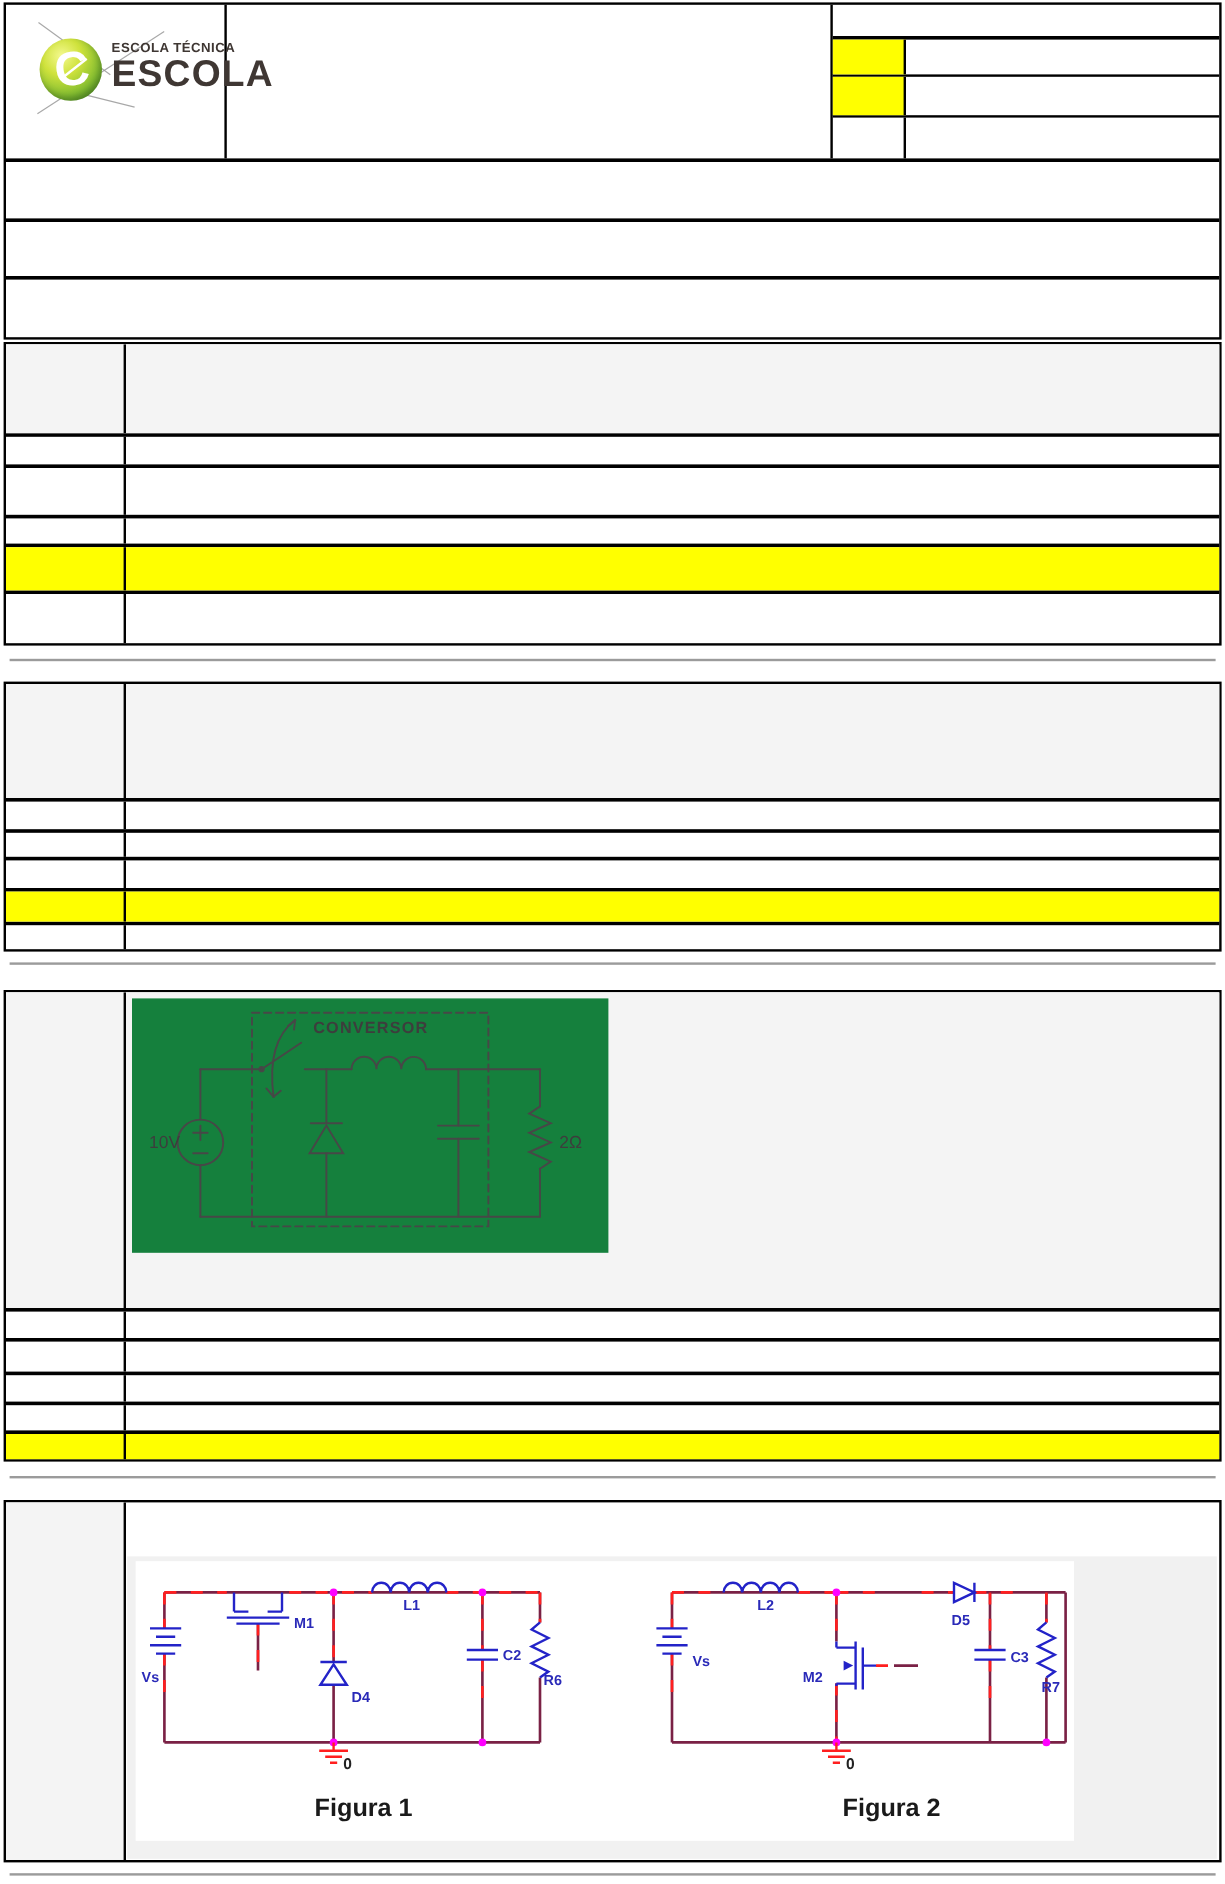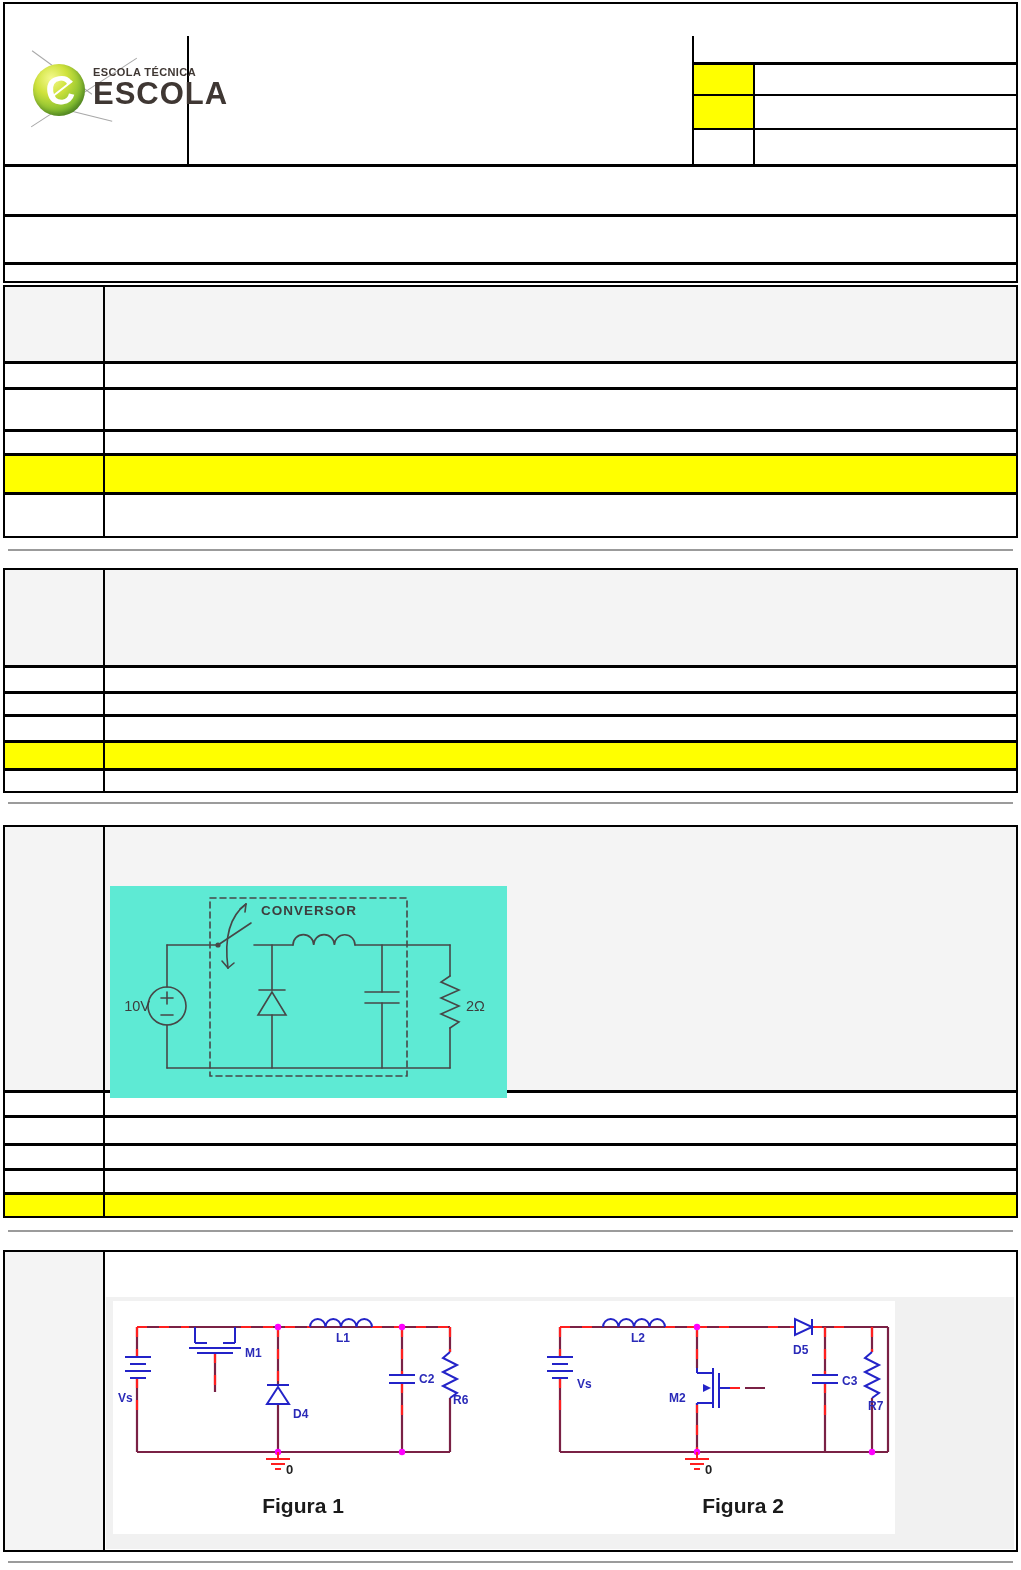--- a/index.html
+++ b/index.html
@@ -11,21 +11,21 @@
   .tbl{position:absolute;left:3px;width:1015px;border:2px solid #000;background:#fff;}
   .row{display:flex;width:100%;}
   .opt{border-top:3px solid #000;}
   .cellL{flex:0 0 100px;width:100px;border-right:2px solid #000;}
   .cellR{flex:1 1 auto;}
   .stem-bg{background:#f4f4f4;}
   .hl{background:#ffff00;}
   .sep{position:absolute;left:8px;width:1005px;height:2px;background:#9b9b9b;}
 
   
-  .hrow{display:flex;width:100%;margin-top:32px;}
+  .hrow{display:flex;width:100%;}
   .vline{border-right:2px solid #000;}
   .hband{border-top:3px solid #000;}
   .hr-sub{display:flex;}
   .hr-key{flex:0 0 61px;width:61px;border-right:2px solid #000;}
   .hr-val{flex:1;}
 
   
   #logo{position:absolute;left:26px;top:20px;width:158px;height:66px;}
   .ray{position:absolute;height:1px;background:#999;opacity:.85;}
   #sphere{position:absolute;left:2px;top:8px;width:52px;height:52px;border-radius:50%;
@@ -33,21 +33,21 @@
     box-shadow:inset -2px -3px 5px rgba(0,0,0,.25);}
   #sphere .glyph{position:absolute;left:7px;top:2px;width:40px;height:48px;color:#fff;
     font-size:40px;font-weight:bold;line-height:48px;text-align:center;transform:rotate(-8deg);}
   #sphere .slash{position:absolute;left:16px;top:24px;width:26px;height:2px;background:#fff;
     transform:rotate(-38deg);}
   #logo .txt{position:absolute;left:62px;top:10px;color:#3f3733;}
   #logo .t1{font-size:11px;font-weight:bold;letter-spacing:.4px;white-space:nowrap;}
   #logo .t2{font-size:31px;font-weight:bold;letter-spacing:1px;line-height:30px;margin-top:1px;}
 
   
-  #circuit1{position:absolute;left:110px;top:886px;width:397px;height:212px;background:#5eead4;text-decoration:underline;}
+  #circuit1{position:absolute;left:110px;top:832px;width:397px;height:212px;background:#15803d;text-decoration:underline;}
   #figsOuter{position:absolute;left:106px;top:1297px;width:908px;height:252px;background:#f1f1f1;}
   #figsCanvas{position:absolute;left:7px;top:4px;width:782px;height:233px;background:#fff;}
 
   svg text{font-family:"Liberation Sans",sans-serif;}
   .lblB{fill:#2a2ab8;font-size:12px;font-weight:bold;}
   .lblG{fill:#3d3d3d;font-size:14.5px;}
   .lbl0{fill:#222;font-size:13px;font-weight:bold;}
   .cap{fill:#1a1a1a;font-size:21px;font-weight:bold;}
 </style>
 </head>

